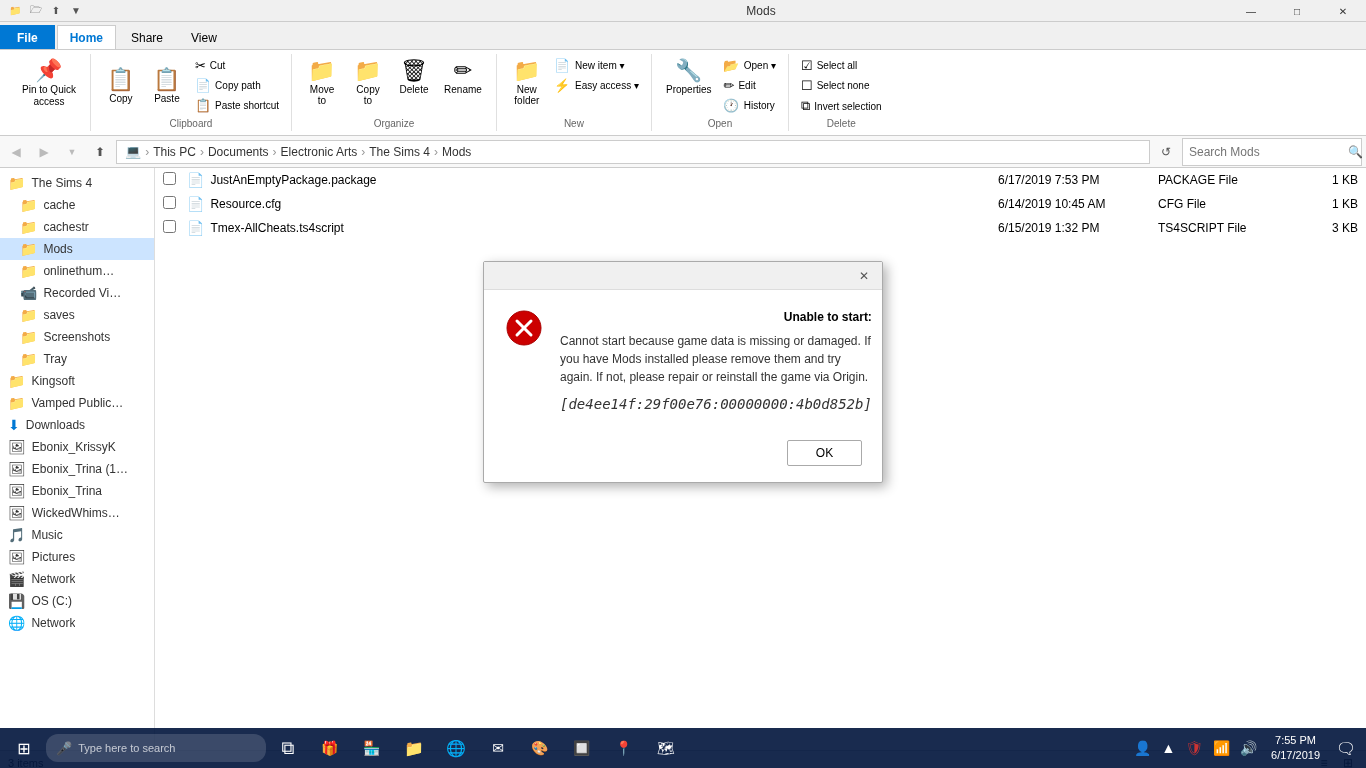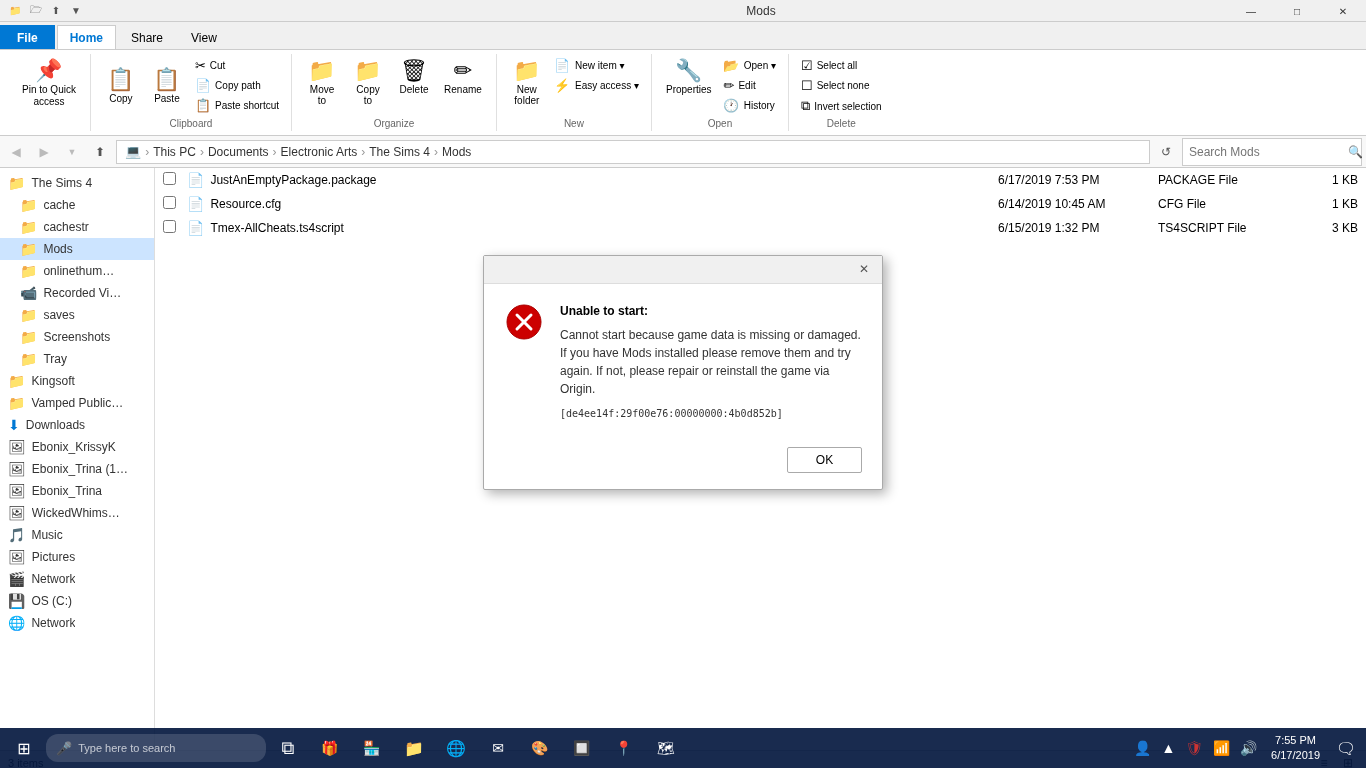--- a/index.html
+++ b/index.html
@@ -263,23 +263,23 @@
     }
     .dialog-icon {
       font-size: 36px;
       flex-shrink: 0;
       width: 40px;
       display: flex;
       align-items: flex-start;
       justify-content: center;
     }
     .dialog-text-area { flex: 1; }
-    .dialog-title-text { font-weight: 600; font-size: 12px; margin-bottom: 8px; }
+    .dialog-title-text { font-weight: 600; font-size: 12px; margin-bottom: 8px; text-align: right; }
     .dialog-body-text { font-size: 12px; color: #333; line-height: 1.5; margin-bottom: 10px; }
-    .dialog-code { font-size: 10px; color: #333; font-family: monospace; }
+    .dialog-code { font-size: 14px; color: #333; font-family: monospace; font-style: italic; }
     .dialog-footer {
       padding: 8px 20px 16px;
       display: flex;
       justify-content: flex-end;
       margin-left: 24px;
     }
     .dialog-ok-btn {
       width: 75px; height: 26px;
       background: white;
       border: 1px solid #aaa;

